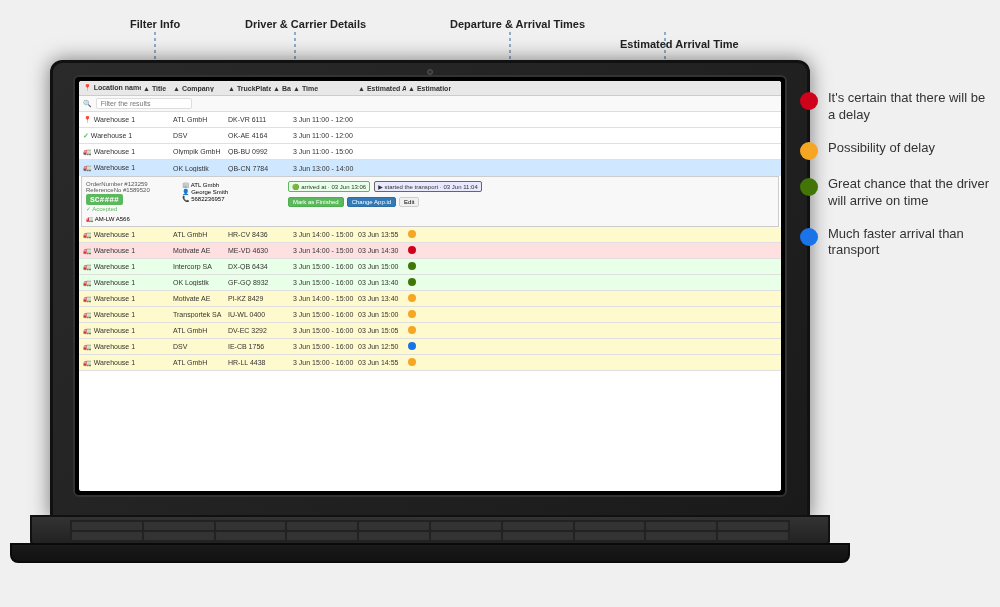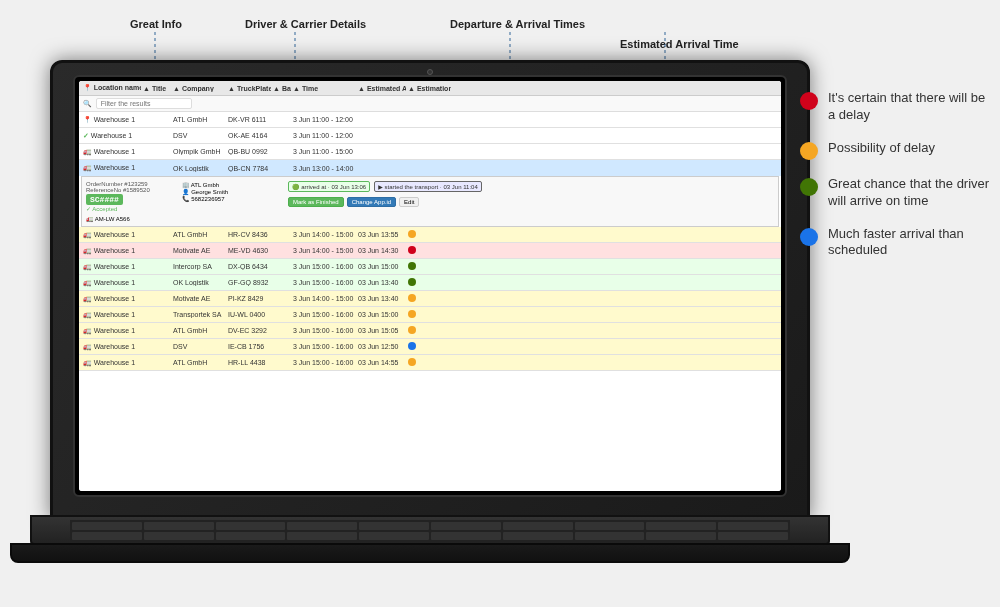--- a/index.html
+++ b/index.html
@@ -309,21 +309,21 @@
     .legend-text {
       font-size: 13px;
       color: #333;
       line-height: 1.3;
     }
   </style>
 </head>
 <body>
 
 <div style="position:absolute; left:130px; top:18px; font-size:11px; font-weight:bold; color:#222; text-align:center;">
-  <span>Great Info</span>
+  <span>Filter Info</span>
 </div>
 <div style="position:absolute; left:245px; top:18px; font-size:11px; font-weight:bold; color:#222; text-align:center;">
   <span>Driver &amp; Carrier Details</span>
 </div>
 <div style="position:absolute; left:450px; top:18px; font-size:11px; font-weight:bold; color:#222; text-align:center;">
   <span>Departure &amp; Arrival Times</span>
 </div>
 <div style="position:absolute; left:620px; top:18px; font-size:11px; font-weight:bold; color:#222; text-align:center;margin-top:20px;">
   <span>Estimated Arrival Time</span>
 </div>
@@ -596,15 +596,15 @@
   <div class="legend-item">
     <div class="legend-dot" style="background:#f5a623;"></div>
     <div class="legend-text">Possibility of delay</div>
   </div>
   <div class="legend-item">
     <div class="legend-dot" style="background:#417505;"></div>
     <div class="legend-text">Great chance that the driver will arrive on time</div>
   </div>
   <div class="legend-item">
     <div class="legend-dot" style="background:#1a73e8;"></div>
-    <div class="legend-text">Much faster arrival than scheduled</div>
+    <div class="legend-text">Much faster arrival than transport</div>
   </div>
 </div>
 
 </body></html>

